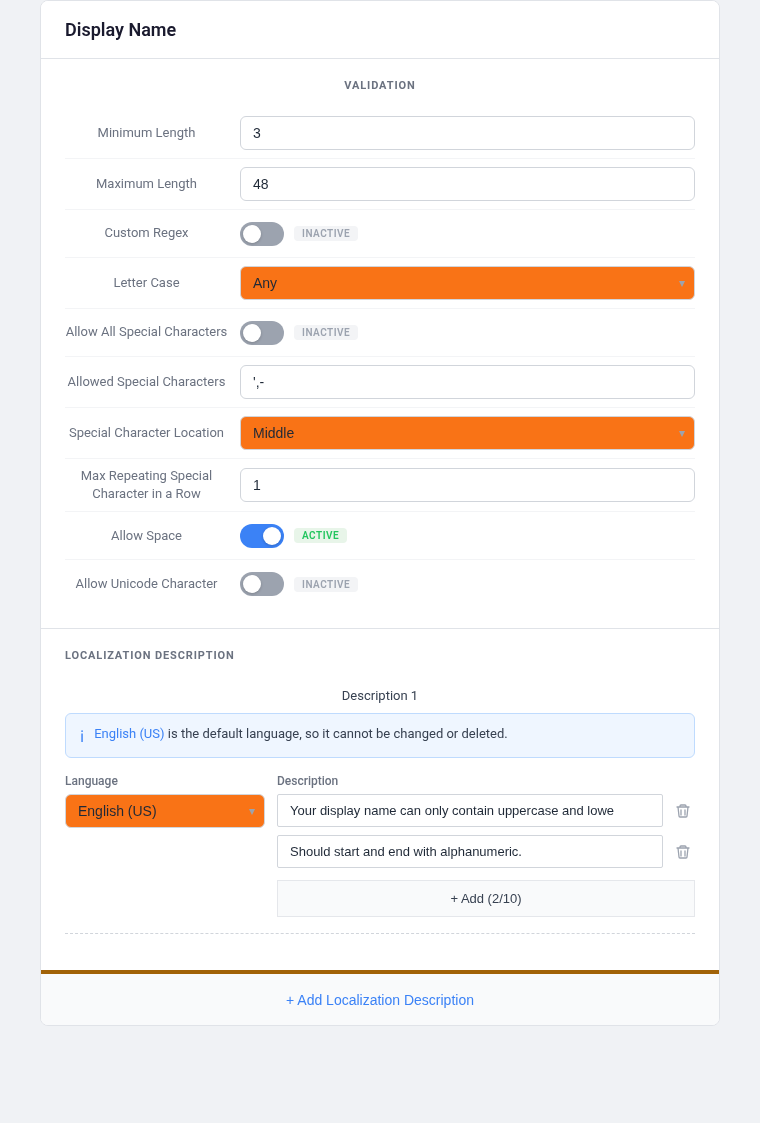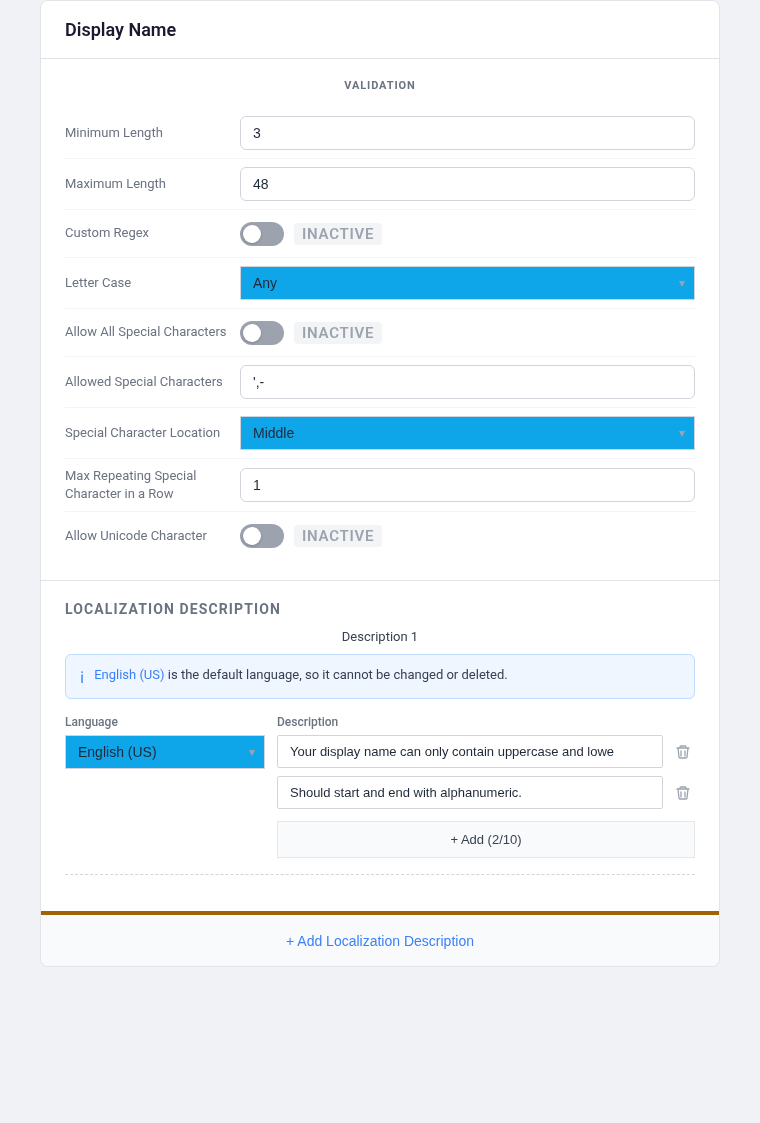--- a/index.html
+++ b/index.html
@@ -51,20 +51,21 @@
     .form-row:last-child {
       border-bottom: none;
     }
     .form-label {
       width: 175px;
       min-width: 175px;
       font-size: 13px;
       color: #6b7280;
       line-height: 1.4;
       padding-right: 12px;
+      text-align: center;
     }
     .form-control {
       flex: 1;
     }
     .text-input {
       width: 100%;
       padding: 8px 12px;
       border: 1px solid #d1d5db;
       border-radius: 6px;
       font-size: 14px;
@@ -73,24 +74,24 @@
       outline: none;
     }
     .select-wrapper {
       position: relative;
       width: 100%;
     }
     .select-input {
       width: 100%;
       padding: 8px 36px 8px 12px;
       border: 1px solid #d1d5db;
-      border-radius: 0;
+      border-radius: 6px;
       font-size: 14px;
       color: #1f2937;
-      background: #0ea5e9;
+      background: #f97316;
       appearance: none;
       outline: none;
       cursor: pointer;
     }
     .select-arrow {
       position: absolute;
       right: 10px;
       top: 50%;
       transform: translateY(-50%);
       pointer-events: none;
@@ -138,46 +139,46 @@
     .toggle-inactive input:checked + .toggle-slider {
       background: #9ca3af;
     }
     .toggle-active .toggle-slider {
       background: #3b82f6;
     }
     .toggle-active .toggle-slider::before {
       transform: translateX(20px);
     }
     .toggle-badge {
-      font-size: 15px;
+      font-size: 10px;
       font-weight: 600;
       letter-spacing: 0.05em;
       padding: 2px 8px;
       border-radius: 4px;
     }
     .badge-inactive {
       background: #f3f4f6;
       color: #9ca3af;
     }
     .badge-active {
       background: #e8f5e9;
       color: #22c55e;
     }
 
     
     .loc-section {
       padding: 20px 24px;
     }
     .loc-heading {
-      font-size: 14px;
+      font-size: 11px;
       font-weight: 700;
       letter-spacing: 0.08em;
       color: #6b7280;
       text-transform: uppercase;
-      margin-bottom: 12px;
+      margin-bottom: 26px;
     }
     .desc-label {
       font-size: 13px;
       color: #374151;
       margin-bottom: 10px;
       text-align: center;
     }
     .info-banner {
       display: flex;
       align-items: flex-start;
@@ -359,20 +360,30 @@
       </div>
     </div>
 
     <div class="form-row">
       <div class="form-label">Max Repeating Special Character in a Row</div>
       <div class="form-control">
         <input class="text-input" type="text" value="1" style="">
       </div>
     </div>
 
+    <div class="form-row">
+      <div class="form-label">Allow Space</div>
+      <div class="form-control toggle-group">
+        <label class="toggle toggle-active">
+          <input type="checkbox" checked="" style="">
+          <span class="toggle-slider"></span>
+        </label>
+        <span class="toggle-badge badge-active">ACTIVE</span>
+      </div>
+    </div>
 
     <div class="form-row">
       <div class="form-label">Allow Unicode Character</div>
       <div class="form-control toggle-group">
         <label class="toggle toggle-inactive">
           <input type="checkbox" style="">
           <span class="toggle-slider"></span>
         </label>
         <span class="toggle-badge badge-inactive">INACTIVE</span>
       </div>

